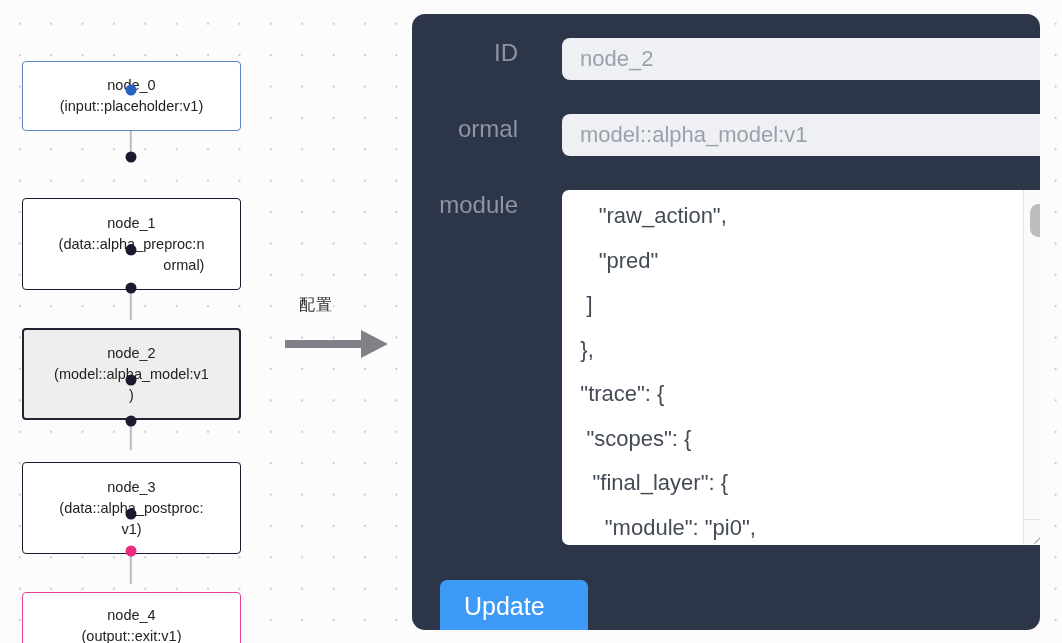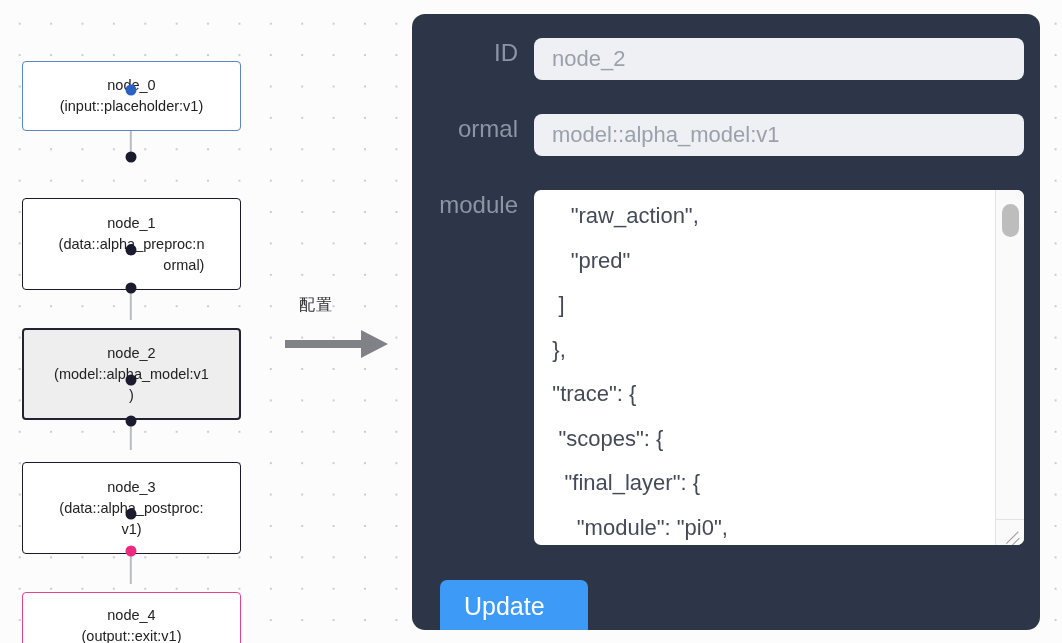--- a/index.html
+++ b/index.html
@@ -81,20 +81,21 @@
     left:412px;top:14px;width:628px;height:616px;
     background:#2c3648;
     border-radius:13px;
     z-index:5;
     overflow:hidden;
   }
   .field-row{
     position:absolute;
     display:flex;
     align-items:flex-start;
+    gap:28px;
   }
   .field-label{
     width:108px;
     text-align:right;
     color:#8d95a4;
     font-size:24px;
     line-height:30px;
     padding-right:16px;
     box-sizing:border-box;
     flex:0 0 auto;

